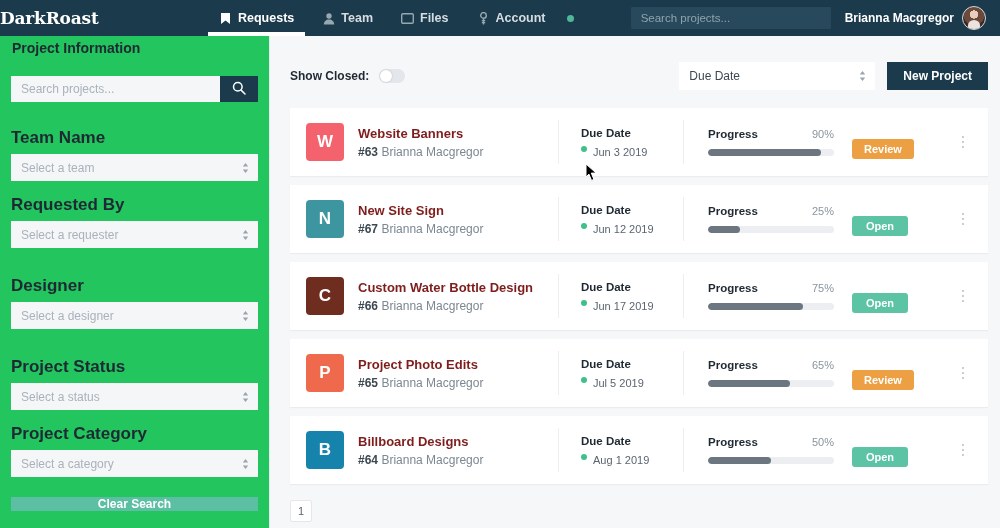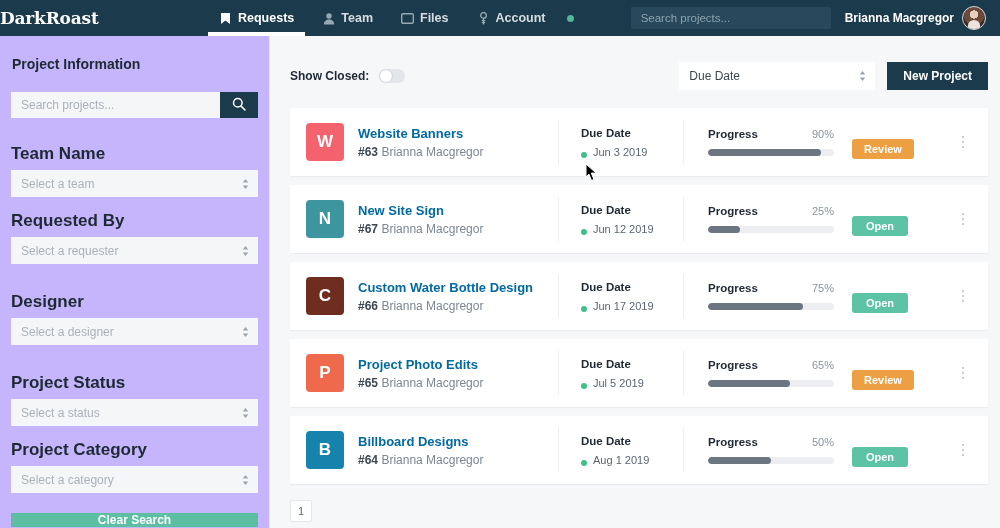--- a/index.html
+++ b/index.html
@@ -53,22 +53,22 @@
   .avatar-img::after{
     content:""; position:absolute; left:22%; top:60%; width:56%; height:50%;
     background:#ece3df; border-radius:50% 50% 0 0;
   }
 
   
   .body { flex: 1; display: flex; min-height: 0; }
 
   
   .sidebar {
-    width: 270px; flex: 0 0 270px; background: #c4b5fd;
-    border-right: 1px solid #e7eaee; padding: 20px 11px 0 11px;
+    width: 270px; flex: 0 0 270px; background: #22c55e;
+    border-right: 1px solid #e7eaee; padding: 4px 11px 0 11px;
     display: flex; flex-direction: column;
   }
   .side-title { font-size: 14px; font-weight: 700; color: #1f2933; padding-left: 1px; margin-bottom: 20px; }
   .search-row { display: flex; gap: 0; margin-bottom: 12px; }
   .side-search {
     flex: 1; height: 26px; background: #f5f6f8; border: none; padding: 0 10px;
     font-size: 12px; color: #6b7682; font-family: "Liberation Sans", sans-serif;
   }
   .side-search::placeholder { color: #a9b2bb; }
   .search-btn {
@@ -119,27 +119,27 @@
   .card {
     height: 68px; background: #ffffff; display: flex; align-items: center;
     padding: 0 14px 0 16px; box-shadow: 0 1px 1px rgba(30,40,50,.05);
   }
   .sq-avatar {
     width: 38px; height: 38px; border-radius: 4px; color: #ffffff;
     display: flex; align-items: center; justify-content: center;
     font-size: 17px; font-weight: 700; flex: 0 0 38px;
   }
   .proj-col { width: 200px; padding-left: 14px; flex: 0 0 214px; }
-  .proj-title { font-size: 13px; font-weight: 700; color: #0369a1; margin-bottom: 4px; }
+  .proj-title { font-size: 13px; font-weight: 700; color: #7f1d1d; margin-bottom: 4px; }
   .proj-sub { font-size: 12px; color: #7b8792; }
   .proj-sub b { color: #3d4852; font-weight: 700; }
   .sep { width: 1px; height: 44px; background: #eceff2; flex: 0 0 1px; }
   .due-col { flex: 0 0 124px; padding-left: 22px; }
   .col-head { font-size: 11.5px; font-weight: 700; color: #1f2933; margin-bottom: 7px; }
-  .due-val { font-size: 11px; color: #5a6571; display: flex; align-items: flex-end; gap: 6px; }
+  .due-val { font-size: 11px; color: #5a6571; display: flex; align-items: flex-start; gap: 6px; }
   .due-dot { width: 6px; height: 6px; border-radius: 50%; background: #3ec08a; flex: 0 0 6px; }
   .prog-col { flex: 1 1 auto; padding-left: 24px; padding-right: 18px; min-width: 0; }
   .prog-head { display: flex; align-items: baseline; }
   .prog-pct { margin-left: auto; font-size: 11px; color: #8a949e; }
   .bar { height: 7px; border-radius: 4px; background: #eceef1; overflow: hidden; }
   .bar-fill { height: 100%; border-radius: 4px; background: #6b7681; }
   .status-col { flex: 0 0 100px; display: flex; align-items: center; justify-content: flex-start; margin-top: 13px; }
   .badge {
     min-width: 56px; text-align: center; padding: 4px 12px; border-radius: 3px;
     color: #ffffff; font-size: 11px; font-weight: 700;

